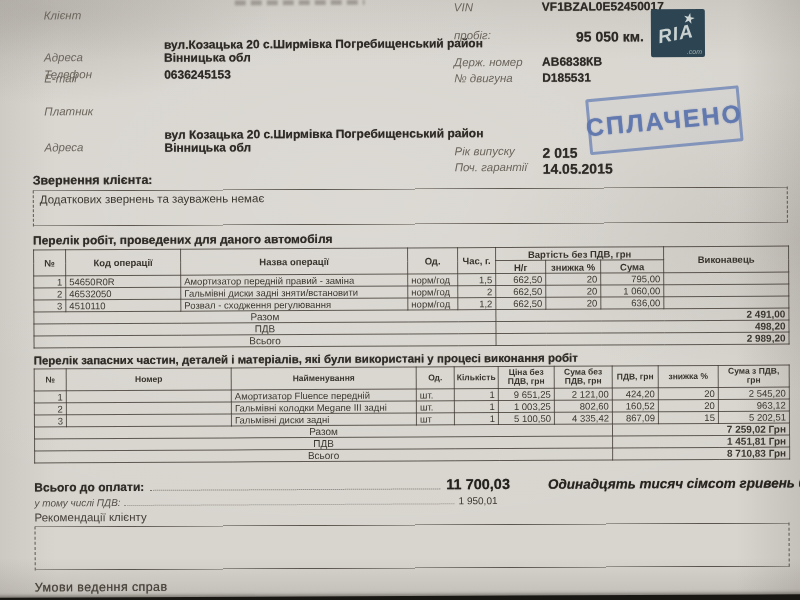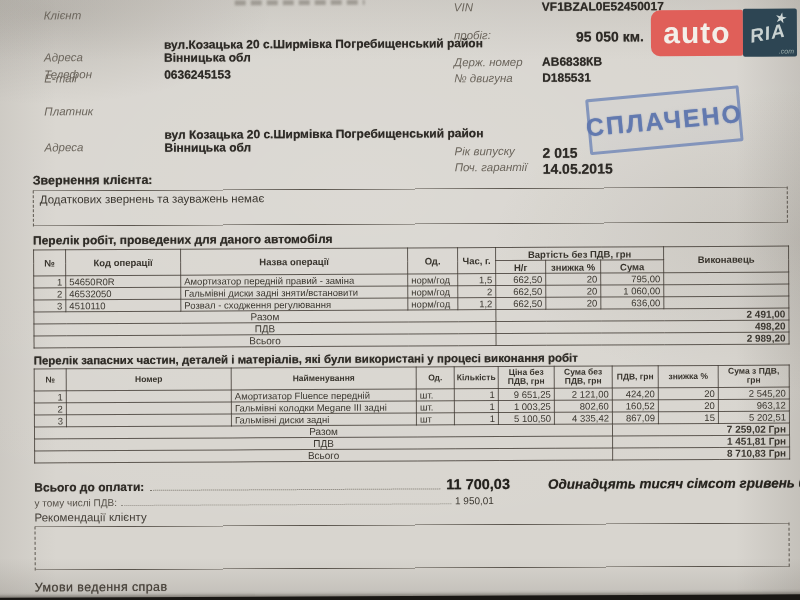--- a/index.html
+++ b/index.html
@@ -57,21 +57,21 @@
   td.total-label{text-align:center;font-size:10px;}
   td.total-val{text-align:right;font-weight:bold;font-size:10px;}
 
   
   .pay-line{margin-top:15px;display:flex;align-items:baseline;}
   .pay-label{font-weight:bold;font-size:12px;color:#2f2b26;white-space:nowrap;}
   .pay-leader{flex:0 0 290px;border-bottom:1px dotted rgba(80,74,64,.7);height:12px;margin:0 6px;}
   .pay-amount{font-weight:bold;font-size:14.5px;color:#23211d;white-space:nowrap;}
   .pay-words{margin-left:38px;font-weight:bold;font-style:italic;font-size:13.5px;color:#27241f;white-space:nowrap;}
   .vat-line{margin-top:1px;display:flex;align-items:baseline;font-size:10px;color:#555048;}
-  .vat-label{white-space:nowrap;}
+  .vat-label{font-style:italic;white-space:nowrap;}
   .vat-leader{flex:0 0 330px;border-bottom:1px dotted rgba(90,84,74,.55);height:10px;margin:0 4px;}
   .vat-value{font-size:10px;color:#3c3831;}
   .rec-label{margin-top:3px;font-size:11.5px;color:#433e37;}
   .rec-box{margin-top:3px;height:42px;border:1.6px solid rgba(60,54,46,.8);border-left-style:dashed;border-right-style:dashed;}
   .terms{margin-top:10px;font-size:12.5px;color:#4a443c;letter-spacing:.4px;}
 
   .top-cut{position:absolute;left:236px;top:0px;width:130px;height:5px;opacity:.45;filter:blur(1px);
     background:repeating-linear-gradient(90deg, rgba(95,89,80,.9) 0 11px, transparent 11px 16px);}
   .photo-edge{position:absolute;left:-6px;right:-6px;bottom:-3px;height:7px;background:#191714;
     transform:rotate(-0.25deg);border-radius:3px;box-shadow:0 -2px 3px rgba(60,55,48,.45);}
@@ -101,21 +101,20 @@
     <div class="lbl" style="left:455px;top:57px">Держ. номер</div>
     <div class="val soft" style="left:543px;top:56px">АВ6838КВ</div>
     <div class="lbl" style="left:455px;top:73px">№ двигуна</div>
     <div class="val soft" style="left:543px;top:72px">D185531</div>
     <div class="lbl" style="left:455px;top:146px">Рік випуску</div>
     <div class="val soft small" style="left:543px;top:146px">2 015</div>
     <div class="lbl" style="left:455px;top:162px">Поч. гарантії</div>
     <div class="val soft small" style="left:543px;top:162px">14.05.2015</div>
 
     <div class="logo">
-      <div class="logo-auto">auto</div>
       <div class="logo-ria">
         <span class="star">★</span>
         <span class="ria">RIA</span>
         <span class="com">.com</span>
       </div>
     </div>
 
     <div class="stamp">СПЛАЧЕНО</div>
 
     <div class="main">

